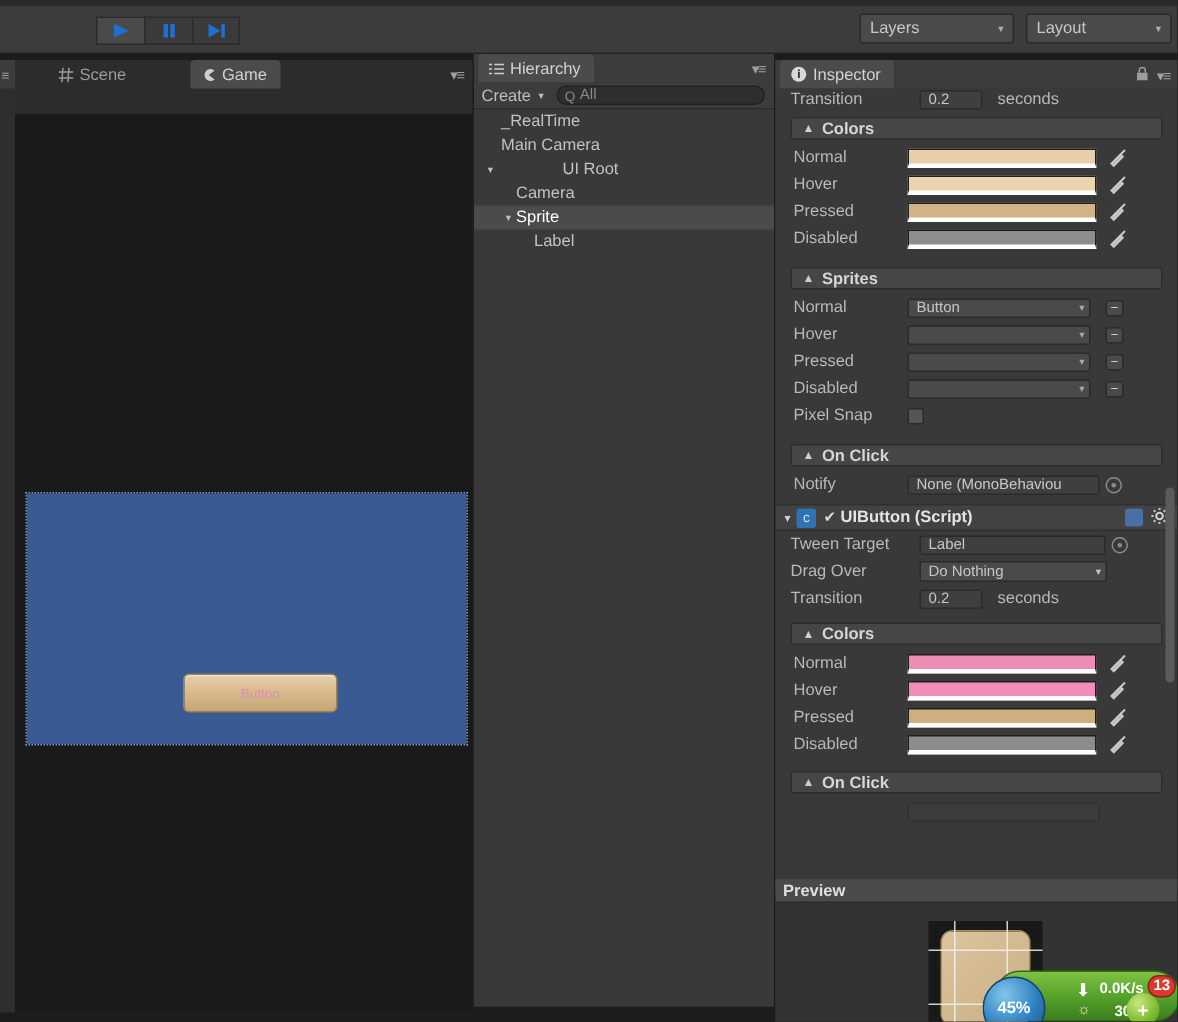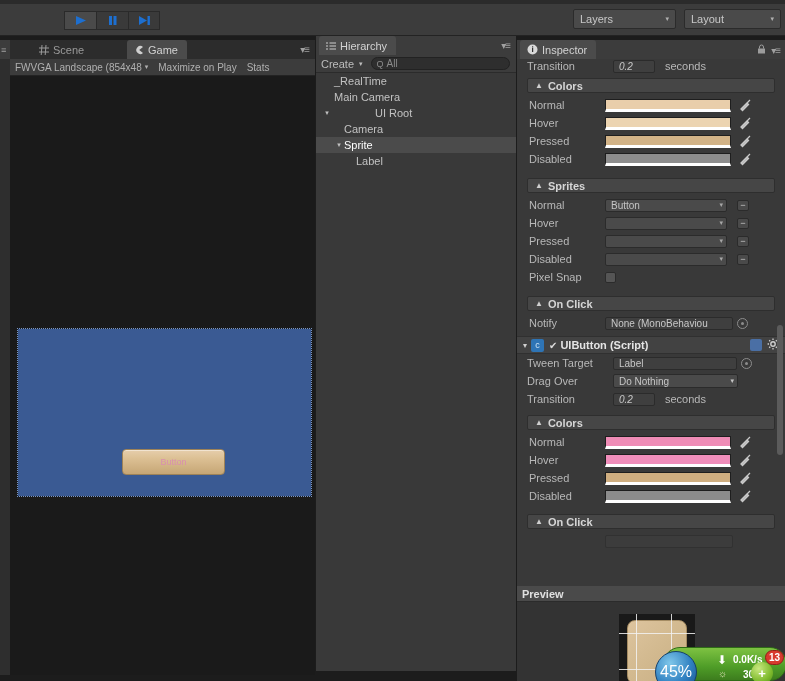--- a/index.html
+++ b/index.html
@@ -178,21 +178,21 @@
     width:124px;height:13px;background:#3f3f3f;border:1px solid #2b2b2b;border-radius:2px;
     display:flex;align-items:center;padding-left:5px;font-size:10px;color:#c8c8c8;
   }
   .popup {
     width:125px;height:14px;background:#4a4a4a;border:1px solid #2b2b2b;border-radius:2px;
     display:flex;align-items:center;padding-left:5px;font-size:10px;color:#c6c6c6;
   }
   .popup .arr{margin-left:auto;margin-right:3px;font-size:7px;}
   .numfield {
     width:42px;height:13px;background:#3f3f3f;border:1px solid #2b2b2b;border-radius:2px;
-    display:flex;align-items:center;padding-left:5px;font-size:10px;color:#c8c8c8;font-style:italic;
+    display:flex;align-items:center;padding-left:5px;font-size:10px;color:#c8c8c8;
   }
   .unit{margin-left:10px;font-size:11px;color:#b8b8b8;}
 
   
   #preview { position:absolute; left:517px; top:553px; width:268px; height:128px; background:#353535;margin-top:33px; }
   #preview-hdr {
     position:absolute;left:0;top:0;right:0;height:16px;background:#4a4a4a;
     display:flex;align-items:center;padding-left:5px;
     font-size:11px;font-weight:bold;color:#e0e0e0;border-bottom:1px solid #2b2b2b;
   }
@@ -219,21 +219,21 @@
     position:absolute;left:8px;top:2px;width:124px;height:34px;border-radius:17px;
     background:linear-gradient(180deg,#7ec242 0%,#4e9c27 60%,#3d7d1e 100%);
     border:1px solid #2f6c17;
   }
   #ov-blue{
     position:absolute;left:0px;top:6px;width:42px;height:42px;border-radius:50%;
     background:radial-gradient(circle at 35% 28%, #7fc7ea 0%, #2e7fc0 55%, #1b4e82 100%);
     border:1px solid #15406c;
     display:flex;align-items:center;justify-content:center;
   }
-  #ov-pct{font-size:16px;font-weight:normal;color:#ffffff;}
+  #ov-pct{font-size:11px;font-weight:bold;color:#ffffff;}
   #ov-dl{position:absolute;left:62px;top:8px;color:#fff;font-size:12px;}
   #ov-rate{position:absolute;left:78px;top:9px;font-size:10px;color:#ffffff;font-weight:bold;}
   #ov-sun{position:absolute;left:63px;top:23px;font-size:10px;color:#e8e8c0;}
   #ov-temp{position:absolute;left:88px;top:24px;font-size:10px;color:#ffffff;font-weight:bold;}
   #ov-badge{
     position:absolute;left:110px;top:5px;width:19px;height:15px;border-radius:8px;
     background:#d83a2e;border:1px solid #922018;
     display:flex;align-items:center;justify-content:center;
     font-size:10px;font-weight:bold;color:#fff;
   }
@@ -307,28 +307,20 @@
         <span class="ticon">
           <svg width="10" height="10" viewBox="0 0 10 10">
             <path d="M9 2 A4 4 0 1 0 9 8 L5.2 5 Z" fill="#cfcfcf"></path>
           </svg>
         </span>
         <span>Game</span>
       </div>
       <span class="tab-menu" style="right:6px;">▾≡</span>
     </div>
 
-    <div id="game-toolbar">
-      <div class="gt-item gt-res">
-        <span>FWVGA Landscape (854x48</span>
-        <span class="arr">▾</span>
-      </div>
-      <div class="gt-item">Maximize on Play</div>
-      <div class="gt-item">Stats</div>
-    </div>
 
     <div id="game-canvas">
       <div id="game-blue">
         <div id="game-button">
           <div id="game-btn-label">Button</div>
         </div>
       </div>
     </div>
   </div>
 

